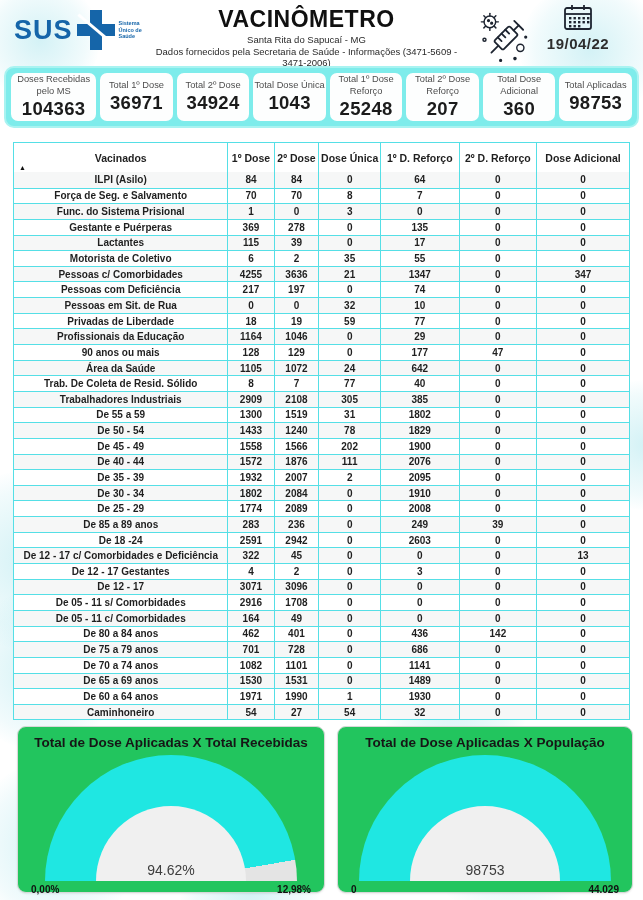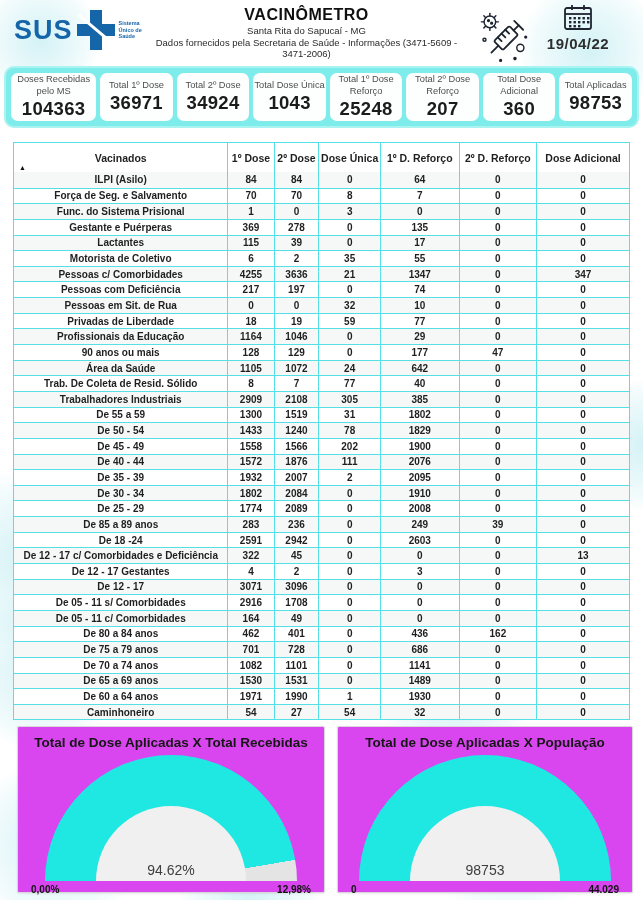--- a/index.html
+++ b/index.html
@@ -17,21 +17,21 @@
   .header { position:absolute; top:0; left:0; width:623px; height:62px; }
   .logo { position:absolute; left:14px; top:10px; display:flex; align-items:center; }
   .sus-text { font-size:27px; font-weight:bold; color:#1565A9; letter-spacing:1px; }
   .sus-cross { position:relative; width:38px; height:40px; margin-left:4px; }
   .sus-cross .bar-v { position:absolute; left:13px; top:0; width:12px; height:40px; background:#1565A9; }
   .sus-cross .bar-h { position:absolute; left:0; top:14px; width:38px; height:12px; background:#1565A9; }
   .sus-cross .slash { position:absolute; left:-4px; top:18px; width:46px; height:3px; background:#ffffff; transform:rotate(40deg); }
   .sus-small { width:36px; margin-left:4px; font-size:5.5px; line-height:1.25; color:#1565A9; font-weight:bold; }
 
   .title-block { position:absolute; left:150px; right:160px; top:6px; text-align:center; }
-  .main-title { font-size:16px; font-weight:bold; color:#101010; letter-spacing:0.5px; }
+  .main-title { font-size:23px; font-weight:bold; color:#101010; letter-spacing:0.5px; }
   .sub-title  { font-size:9.5px; color:#2a2a2a; margin-top:1px; }
   .info-line  { font-size:9.5px; color:#2a2a2a; margin-top:1px; }
 
   .header-right { position:absolute; right:10px; top:4px; display:flex; align-items:flex-start; }
   .syringe-wrap { margin-top:8px; margin-right:10px; }
   .cal-col { display:flex; flex-direction:column; align-items:center; width:70px; }
   .date-text { font-size:15px; font-weight:bold; color:#2e2e2e; margin-top:4px; letter-spacing:0.5px; }
 
   
   .summary { position:absolute; left:4px; top:66px; width:635px; height:62px;
@@ -54,22 +54,22 @@
   .t-cell { display:flex; align-items:center; justify-content:center; border-left:1px solid #55DFE6;
             font-size:10px; font-weight:bold; color:#1f1f1f; overflow:hidden; white-space:nowrap; }
   .t-cell:first-child { border-left:none; }
   .c-label { width:34.7%; position:relative; }
   .c-d1 { width:7.5%; } .c-d2 { width:7.3%; } .c-du { width:10.0%; }
   .c-r1 { width:12.8%; } .c-r2 { width:12.6%; } .c-da { width:15.1%; }
   .t-head .t-cell { font-size:10.5px; }
   .sort-tri { position:absolute; left:5px; bottom:1px; font-size:7px; color:#111; line-height:1; }
 
   
-  .card { position:absolute; top:726px; height:167px; background:#d946ef;
-          border:1px solid #D8D8D8; border-radius:2px; box-shadow:0 1px 2px rgba(0,0,0,0.08); }
+  .card { position:absolute; top:726px; height:167px; background:#22c55e;
+          border:1px solid #D8D8D8; border-radius:9px; box-shadow:0 1px 2px rgba(0,0,0,0.08); }
   .card-left  { left:17px;  width:308px; }
   .card-right { left:337px; width:296px; }
   .card-title { text-align:center; font-size:13.5px; font-weight:bold; color:#161616; margin-top:8px; }
   .gauge { position:relative; width:252px; height:126px; margin:5px auto 0; overflow:hidden; }
   .gauge-arc { position:absolute; left:0; top:0; width:252px; height:252px; border-radius:50%; }
   .gauge-hole { position:absolute; left:51px; top:51px; width:150px; height:150px; border-radius:50%; background:#F0F0F0; }
   .gauge-value { position:absolute; bottom:3px; width:100%; text-align:center; font-size:14px; color:#3d3d3d; z-index:2; }
   .gauge-labels { display:flex; justify-content:space-between; padding:0 13px; margin-top:3px;
                   font-size:10px; font-weight:bold; color:#111;gap:33px; }
 
@@ -507,21 +507,21 @@
     <div class="t-cell c-r2">0</div>
     <div class="t-cell c-da">0</div>
   </div>
 
   <div class="t-row">
     <div class="t-cell c-label">De 80 a 84 anos</div>
     <div class="t-cell c-d1">462</div>
     <div class="t-cell c-d2">401</div>
     <div class="t-cell c-du">0</div>
     <div class="t-cell c-r1">436</div>
-    <div class="t-cell c-r2">162</div>
+    <div class="t-cell c-r2">142</div>
     <div class="t-cell c-da">0</div>
   </div>
 
   <div class="t-row">
     <div class="t-cell c-label">De 75 a 79 anos</div>
     <div class="t-cell c-d1">701</div>
     <div class="t-cell c-d2">728</div>
     <div class="t-cell c-du">0</div>
     <div class="t-cell c-r1">686</div>
     <div class="t-cell c-r2">0</div>

